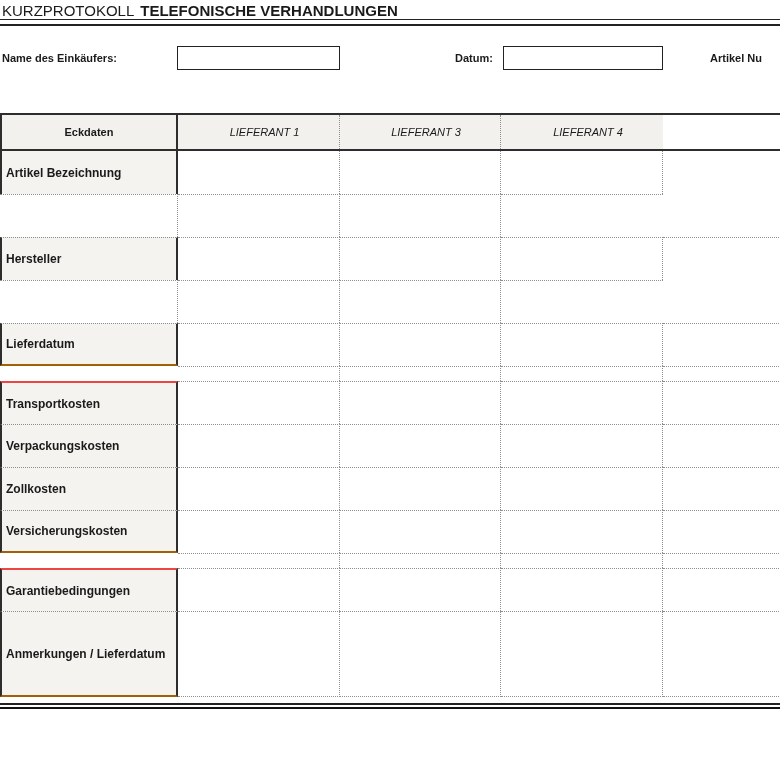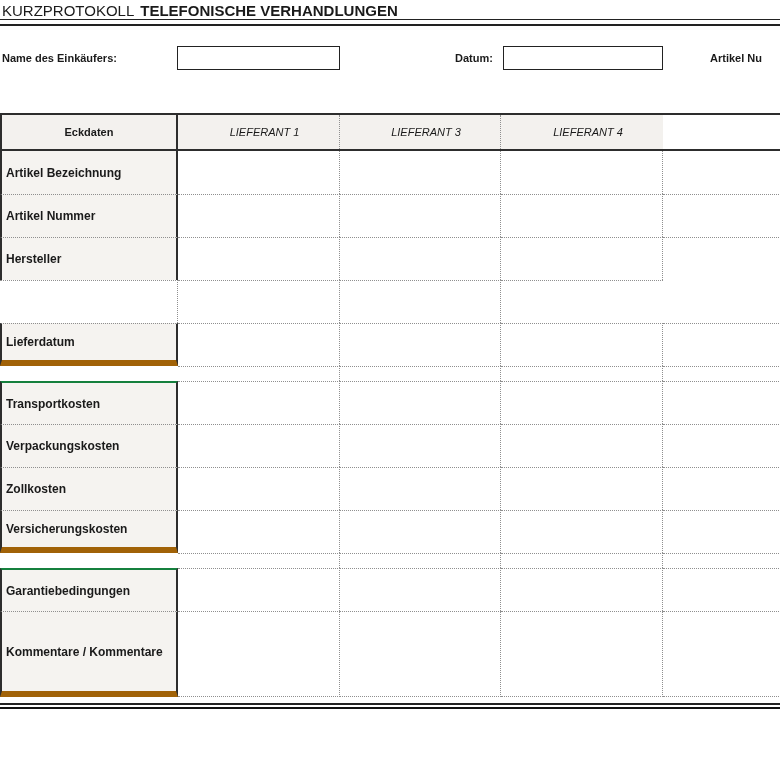--- a/index.html
+++ b/index.html
@@ -73,22 +73,22 @@
     display: flex; align-items: center;
     padding-left: 4px;
     font-size: 12px; font-weight: bold;
   }
   .label-gap { background: transparent; }
 
   .sup-cell { background: #ffffff; }
 
   .b-right-dot  { border-right: 1px dotted #8f8f8f; }
   .b-top-dot    { border-top: 1px dotted #8f8f8f; }
-  .b-top-solid  { border-top: 2px solid #15803d; }
-  .b-bot-solid  { border-bottom: 6px solid #a16207; }
+  .b-top-solid  { border-top: 2px solid #ef4444; }
+  .b-bot-solid  { border-bottom: 2px solid #a16207; }
   .b-bot-dot    { border-bottom: 1px dotted #8f8f8f; }
 
   
   .footer-rule {
     width: 825px;
     margin-top: 6px;
     height: 2px;
     border-top: 2px solid #222;
     border-bottom: 2px solid #111;
   }
@@ -119,21 +119,20 @@
   </div>
 
   <div class="row h-body">
     <div class="cell label-cell">Artikel Bezeichnung</div>
     <div class="cell sup-cell b-right-dot"></div>
     <div class="cell sup-cell b-right-dot"></div>
     <div class="cell sup-cell b-right-dot"></div>
     <div class="cell sup-cell"></div>
   </div>
   <div class="row h-body">
-    <div class="cell label-cell b-top-dot">Artikel Nummer</div>
     <div class="cell sup-cell b-right-dot b-top-dot"></div>
     <div class="cell sup-cell b-right-dot b-top-dot"></div>
     <div class="cell sup-cell b-right-dot b-top-dot"></div>
     <div class="cell sup-cell b-top-dot"></div>
   </div>
   <div class="row h-body">
     <div class="cell label-cell b-top-dot">Hersteller</div>
     <div class="cell sup-cell b-right-dot b-top-dot"></div>
     <div class="cell sup-cell b-right-dot b-top-dot"></div>
     <div class="cell sup-cell b-right-dot b-top-dot"></div>
@@ -199,21 +198,21 @@
   </div>
 
   <div class="row h-body">
     <div class="cell label-cell b-top-solid">Garantiebedingungen</div>
     <div class="cell sup-cell b-right-dot b-top-dot"></div>
     <div class="cell sup-cell b-right-dot b-top-dot"></div>
     <div class="cell sup-cell b-right-dot b-top-dot"></div>
     <div class="cell sup-cell b-top-dot"></div>
   </div>
   <div class="row h-tall">
-    <div class="cell label-cell b-top-dot b-bot-solid">Kommentare / Kommentare</div>
+    <div class="cell label-cell b-top-dot b-bot-solid">Anmerkungen / Lieferdatum</div>
     <div class="cell sup-cell b-right-dot b-top-dot b-bot-dot"></div>
     <div class="cell sup-cell b-right-dot b-top-dot b-bot-dot"></div>
     <div class="cell sup-cell b-right-dot b-top-dot b-bot-dot"></div>
     <div class="cell sup-cell b-top-dot b-bot-dot"></div>
   </div>
 
 </div>
 
 <div class="footer-rule"></div>
 

